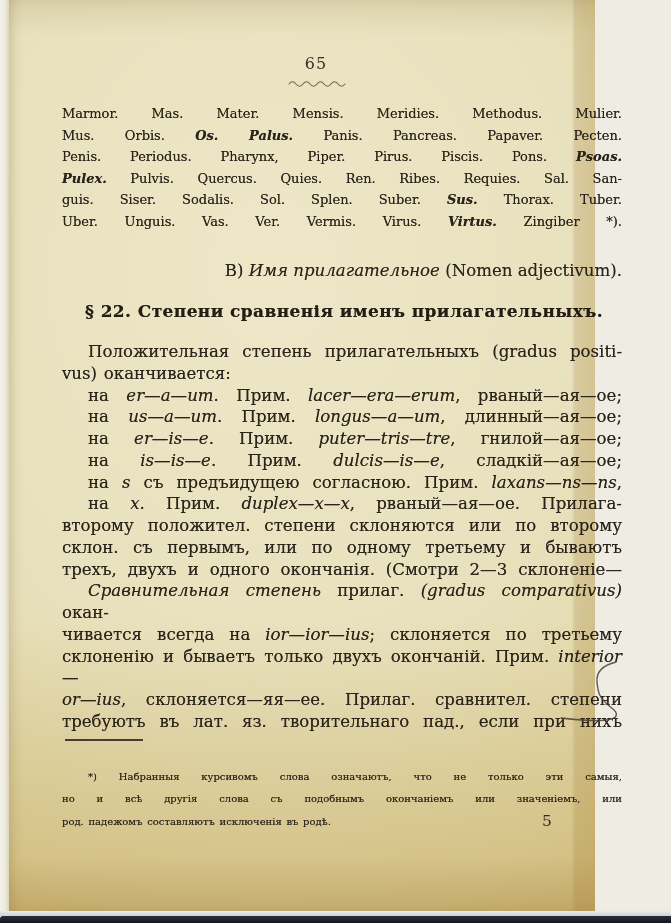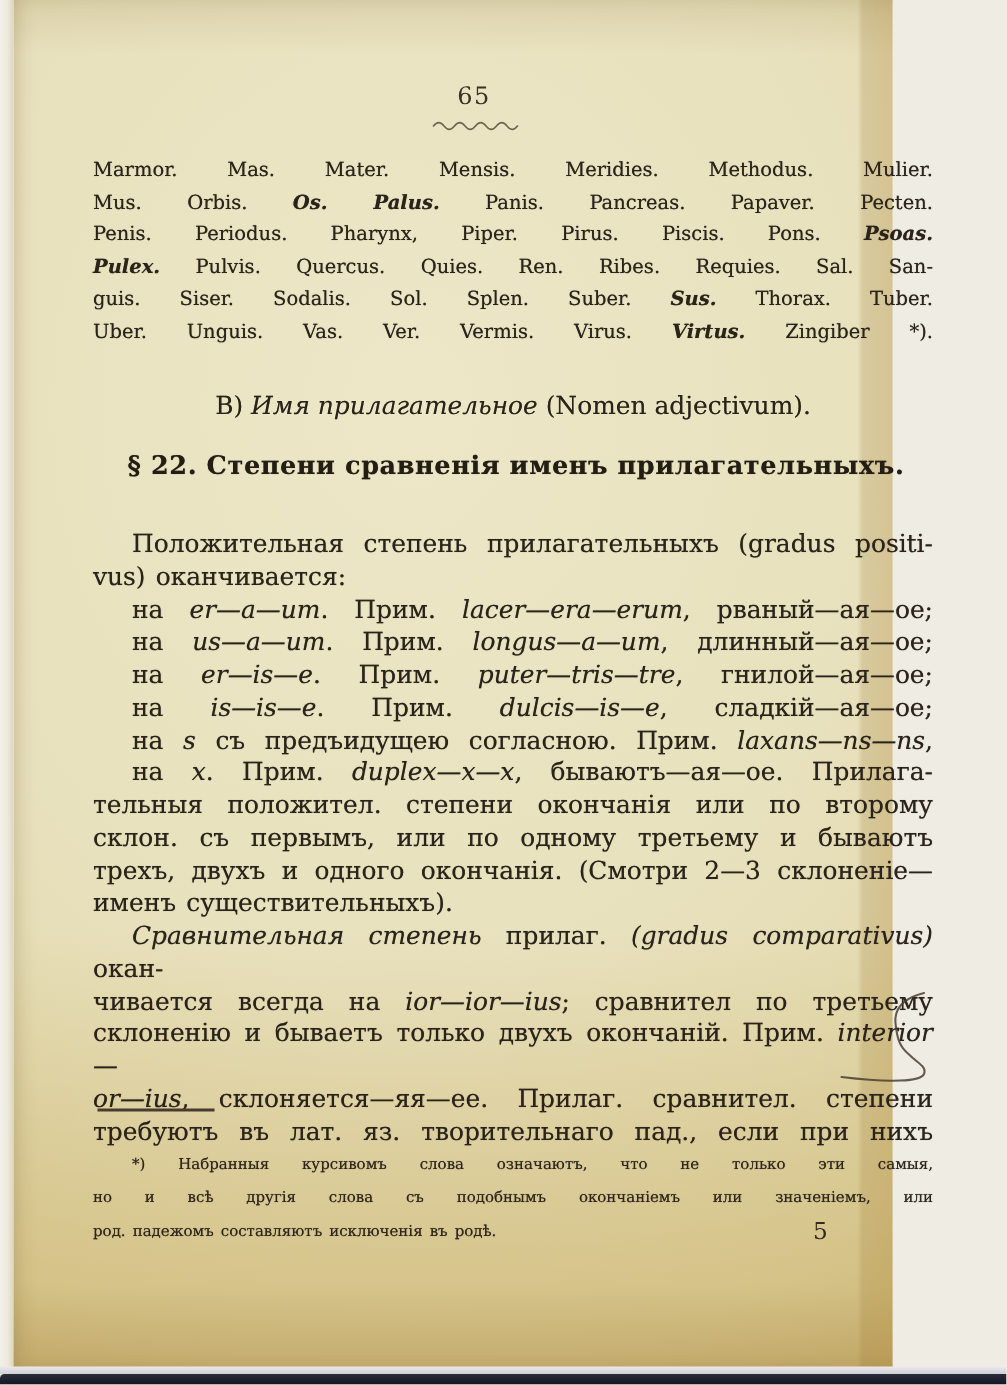--- a/index.html
+++ b/index.html
@@ -28,28 +28,28 @@
   .edge-dark{position:absolute;left:0;bottom:0;width:671px;height:7px;
     background:linear-gradient(to bottom,#2a2d3a,#141722);border-radius:3px 0 0 0;}
 
   .pgnum{position:absolute;left:268px;top:54px;width:78px;text-align:center;
     font-size:16px;letter-spacing:1px;color:#3a3226;}
   .wavy{position:absolute;left:279px;top:79px;}
 
   .latin{position:absolute;left:53px;top:103px;width:560px;
     font-size:13px;line-height:21.6px;word-spacing:2px;
     text-shadow:0 0 .5px rgba(42,35,26,.65);}
-  .sec-b{position:absolute;left:53px;top:260px;width:560px;text-align:center;
+  .sec-b{position:absolute;left:53px;top:260px;width:560px;text-align:right;
     font-size:16.6px;line-height:21px;text-shadow:0 0 .4px rgba(42,35,26,.5);}
   .sec22{position:absolute;left:40px;top:301px;width:590px;text-align:center;
     font-size:17px;font-weight:bold;letter-spacing:.4px;color:#241d13;
     text-shadow:0 0 .5px rgba(30,24,15,.6);}
   .bodytxt{position:absolute;left:53px;top:341px;width:560px;
     font-size:16.6px;line-height:21.75px;word-spacing:1.5px;
-    text-shadow:0 0 .5px rgba(42,35,26,.6);margin-top:11px;}
+    text-shadow:0 0 .5px rgba(42,35,26,.6);}
 
   .tline{white-space:nowrap;}
   .tline.just{white-space:normal;text-align:justify;text-align-last:justify;}
   .tline.ind{text-indent:26px;}
   .it{font-style:italic;}
   .bd{font-weight:bold;}
 
   .fn-rule{position:absolute;left:56px;top:739px;width:78px;height:2px;
     background:#463d2f;}
   .footnote{position:absolute;left:53px;top:766px;width:560px;
@@ -89,27 +89,26 @@
     <div class="sec22">§ 22. Степени сравненія именъ прилагательныхъ.</div>
 
     <div class="bodytxt">
         <div class="tline just ind"><span>Положительная степень прилагательныхъ (gradus positi-</span></div>
         <div class="tline"><span>vus) оканчивается:</span></div>
         <div class="tline just ind"><span>на </span><span class="it">er—a—um</span><span>. Прим. </span><span class="it">lacer—era—erum</span><span>, рваный—ая—ое;</span></div>
         <div class="tline just ind"><span>на </span><span class="it">us—a—um</span><span>. Прим. </span><span class="it">longus—a—um</span><span>, длинный—ая—ое;</span></div>
         <div class="tline just ind"><span>на </span><span class="it">er—is—e</span><span>. Прим. </span><span class="it">puter—tris—tre</span><span>, гнилой—ая—ое;</span></div>
         <div class="tline just ind"><span>на </span><span class="it">is—is—e</span><span>. Прим. </span><span class="it">dulcis—is—e</span><span>, сладкій—ая—ое;</span></div>
         <div class="tline just ind"><span>на </span><span class="it">s</span><span> съ предъидущею согласною. Прим. </span><span class="it">laxans—ns—ns</span><span>,</span></div>
-        <div class="tline just ind"><span>на </span><span class="it">x</span><span>. Прим. </span><span class="it">duplex—x—x</span><span>, бываютъ—ая—ое. Прилага-</span></div>
-        <div class="tline just"><span>тельныя положител. степени окончанія или по второму</span></div>
+        <div class="tline just ind"><span>на </span><span class="it">x</span><span>. Прим. </span><span class="it">duplex—x—x</span><span>, рваный—ая—ое. Прилага-</span></div>
+        <div class="tline just"><span>второму положител. степени склоняются или по второму</span></div>
         <div class="tline just"><span>склон. съ первымъ, или по одному третьему и бываютъ</span></div>
         <div class="tline just"><span>трехъ, двухъ и одного окончанія. (Смотри 2—3 склоненіе—</span></div>
-        <div class="tline"><span>именъ существительныхъ).</span></div>
         <div class="tline just ind"><span class="it">Сравнительная степень</span><span> прилаг. </span><span class="it">(gradus comparativus)</span><span> окан-</span></div>
-        <div class="tline just"><span>чивается всегда на </span><span class="it">ior—ior—ius</span><span>; сравнител по третьему</span></div>
+        <div class="tline just"><span>чивается всегда на </span><span class="it">ior—ior—ius</span><span>; склоняется по третьему</span></div>
         <div class="tline just"><span>склоненію и бываетъ только двухъ окончаній. Прим. </span><span class="it">interior—</span></div>
         <div class="tline just"><span class="it">or—ius</span><span>, склоняется—яя—ее. Прилаг. сравнител. степени</span></div>
         <div class="tline just"><span>требуютъ въ лат. яз. творительнаго пад., если при нихъ</span></div>
       </div>
 
     <div class="fn-rule"></div>
 
     <div class="footnote">
         <div class="tline just ind"><span>*) Набранныя курсивомъ слова означаютъ, что не только эти самыя,</span></div>
         <div class="tline just"><span>но и всѣ другія слова съ подобнымъ окончаніемъ или значеніемъ, или</span></div>

